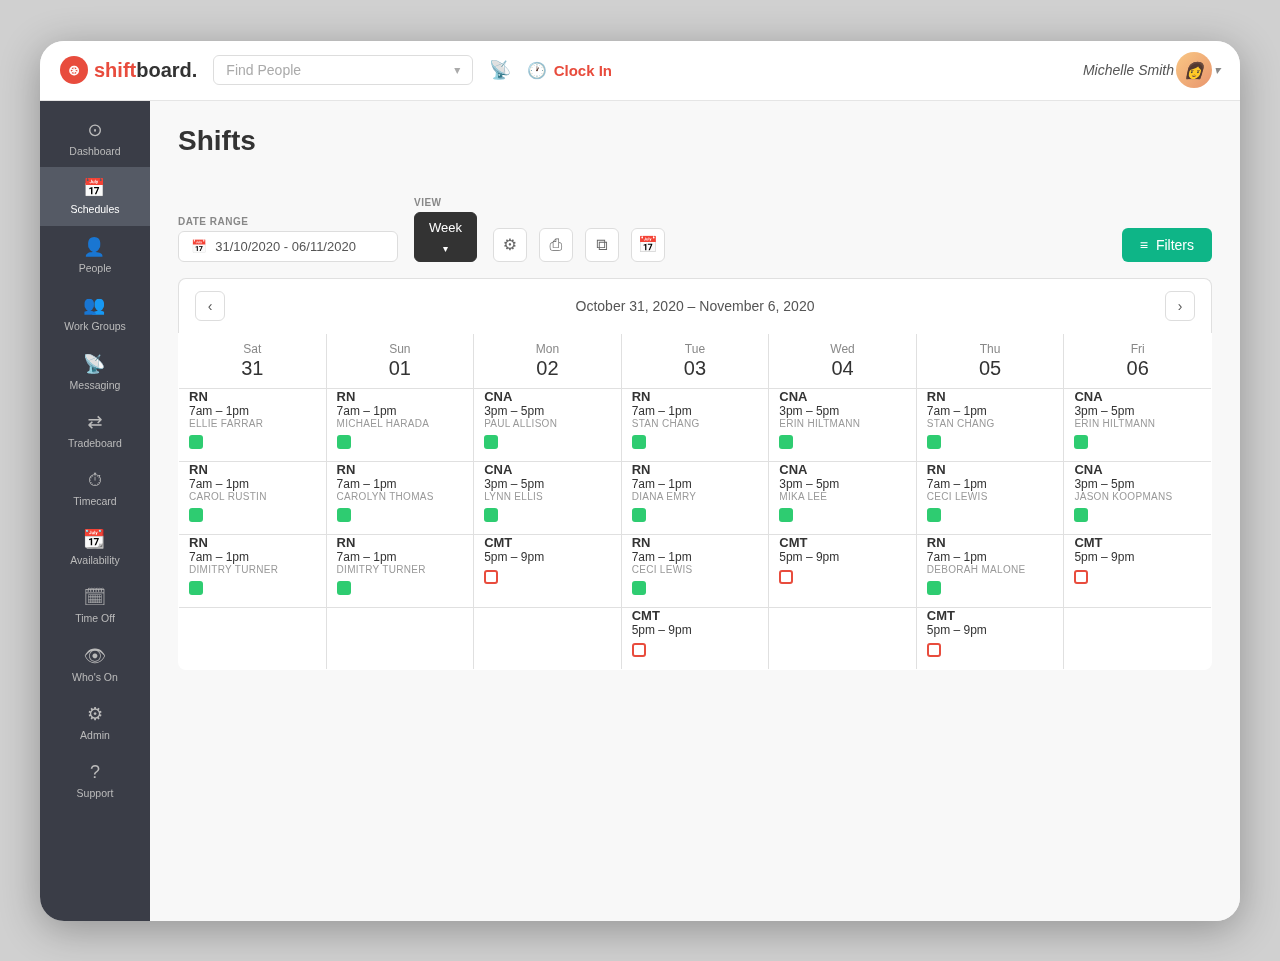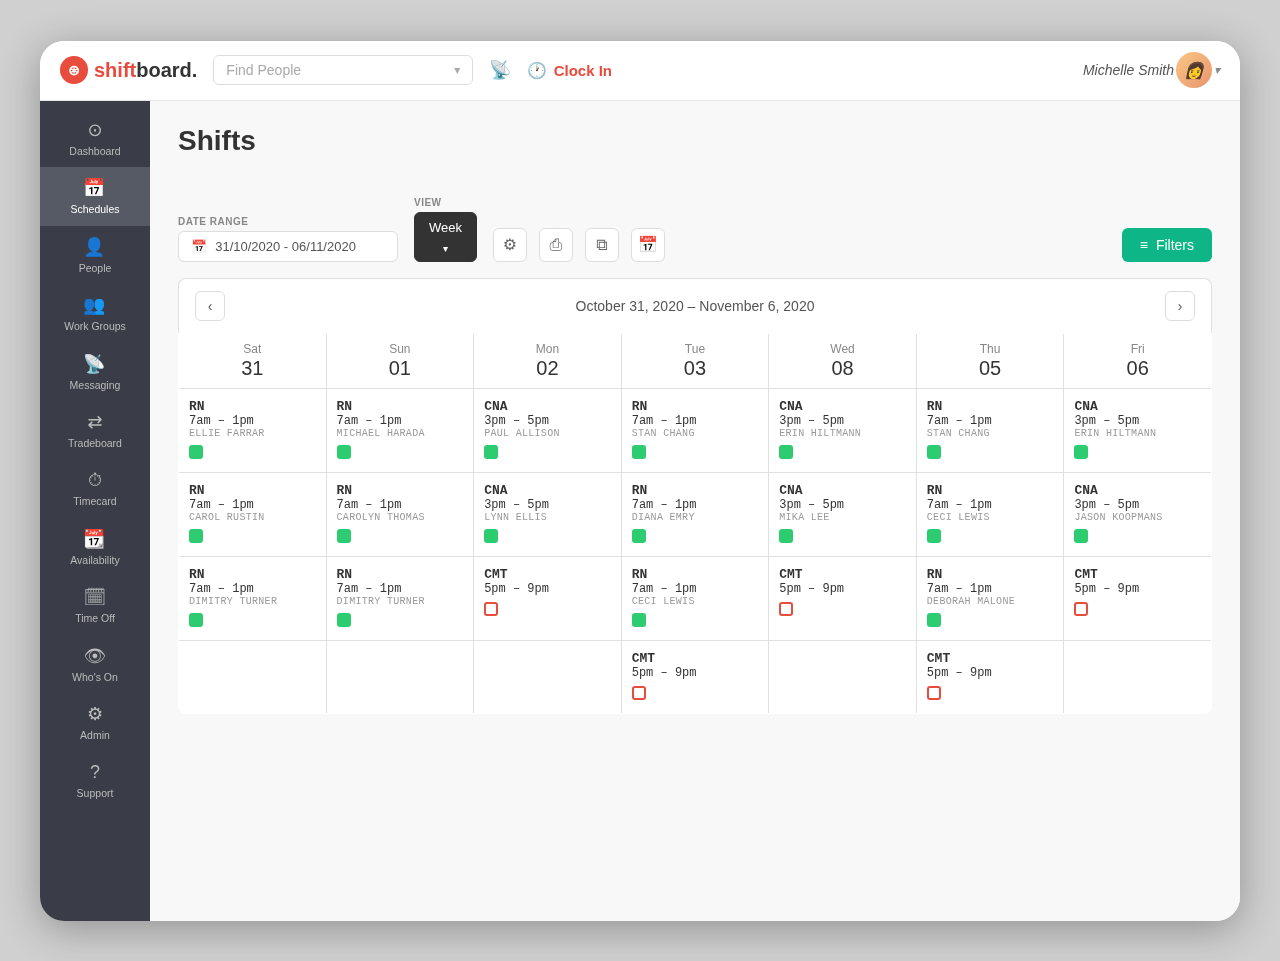--- a/index.html
+++ b/index.html
@@ -254,24 +254,23 @@
     }
     .day-num {
       font-size: 20px;
       font-weight: 500;
       color: #333;
       display: block;
       line-height: 1.2;
     }
     .calendar-table td {
       border: 1px solid #e0e0e0;
-      padding: 10px 10px 8px;
+      padding: 0 10px 8px;
       vertical-align: top;
       width: 14.28%;
-      font-family: Liberation Mono, monospace;
     }
     .shift-role {
       font-size: 13px;
       font-weight: 700;
       color: #333;
       display: block;
     }
     .shift-time {
       font-size: 12px;
       font-weight: 500;
@@ -433,21 +432,21 @@
             <th>
               <span>Mon</span>
               <span class="day-num">02</span>
             </th>
             <th>
               <span>Tue</span>
               <span class="day-num">03</span>
             </th>
             <th>
               <span>Wed</span>
-              <span class="day-num">08</span>
+              <span class="day-num">04</span>
             </th>
             <th>
               <span>Thu</span>
               <span class="day-num">05</span>
             </th>
             <th>
               <span>Fri</span>
               <span class="day-num">06</span>
             </th>
           </tr>

